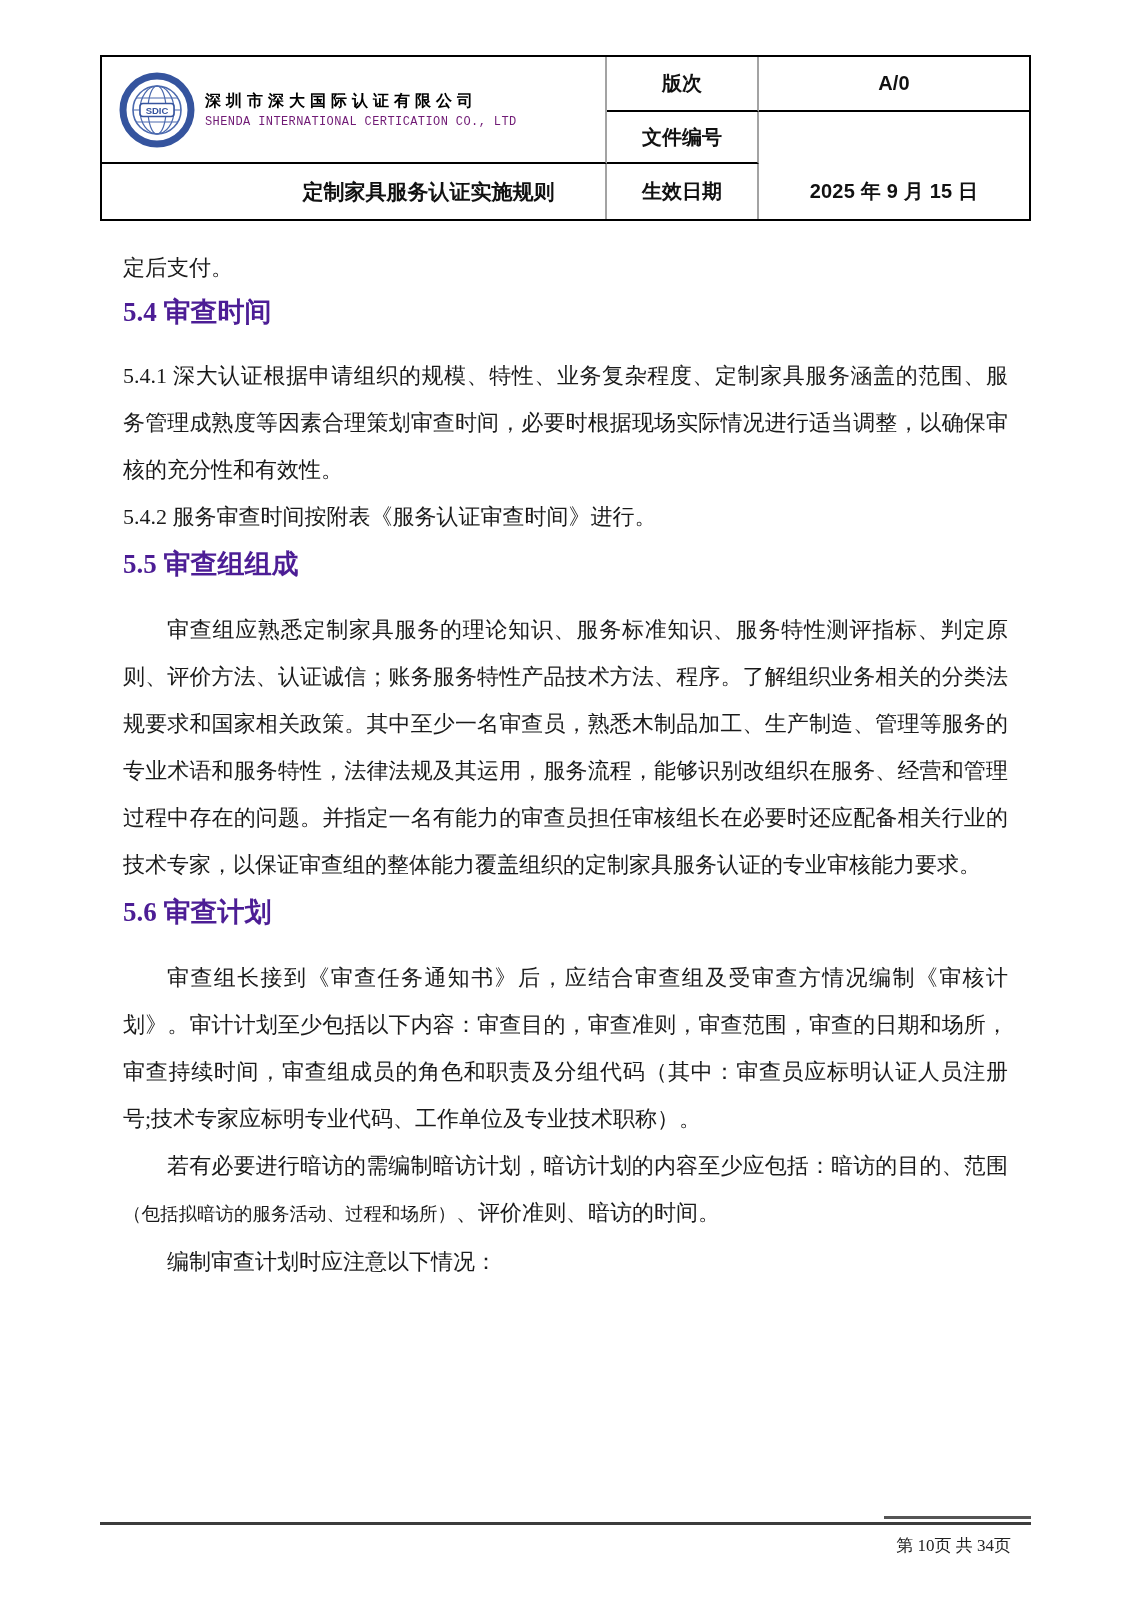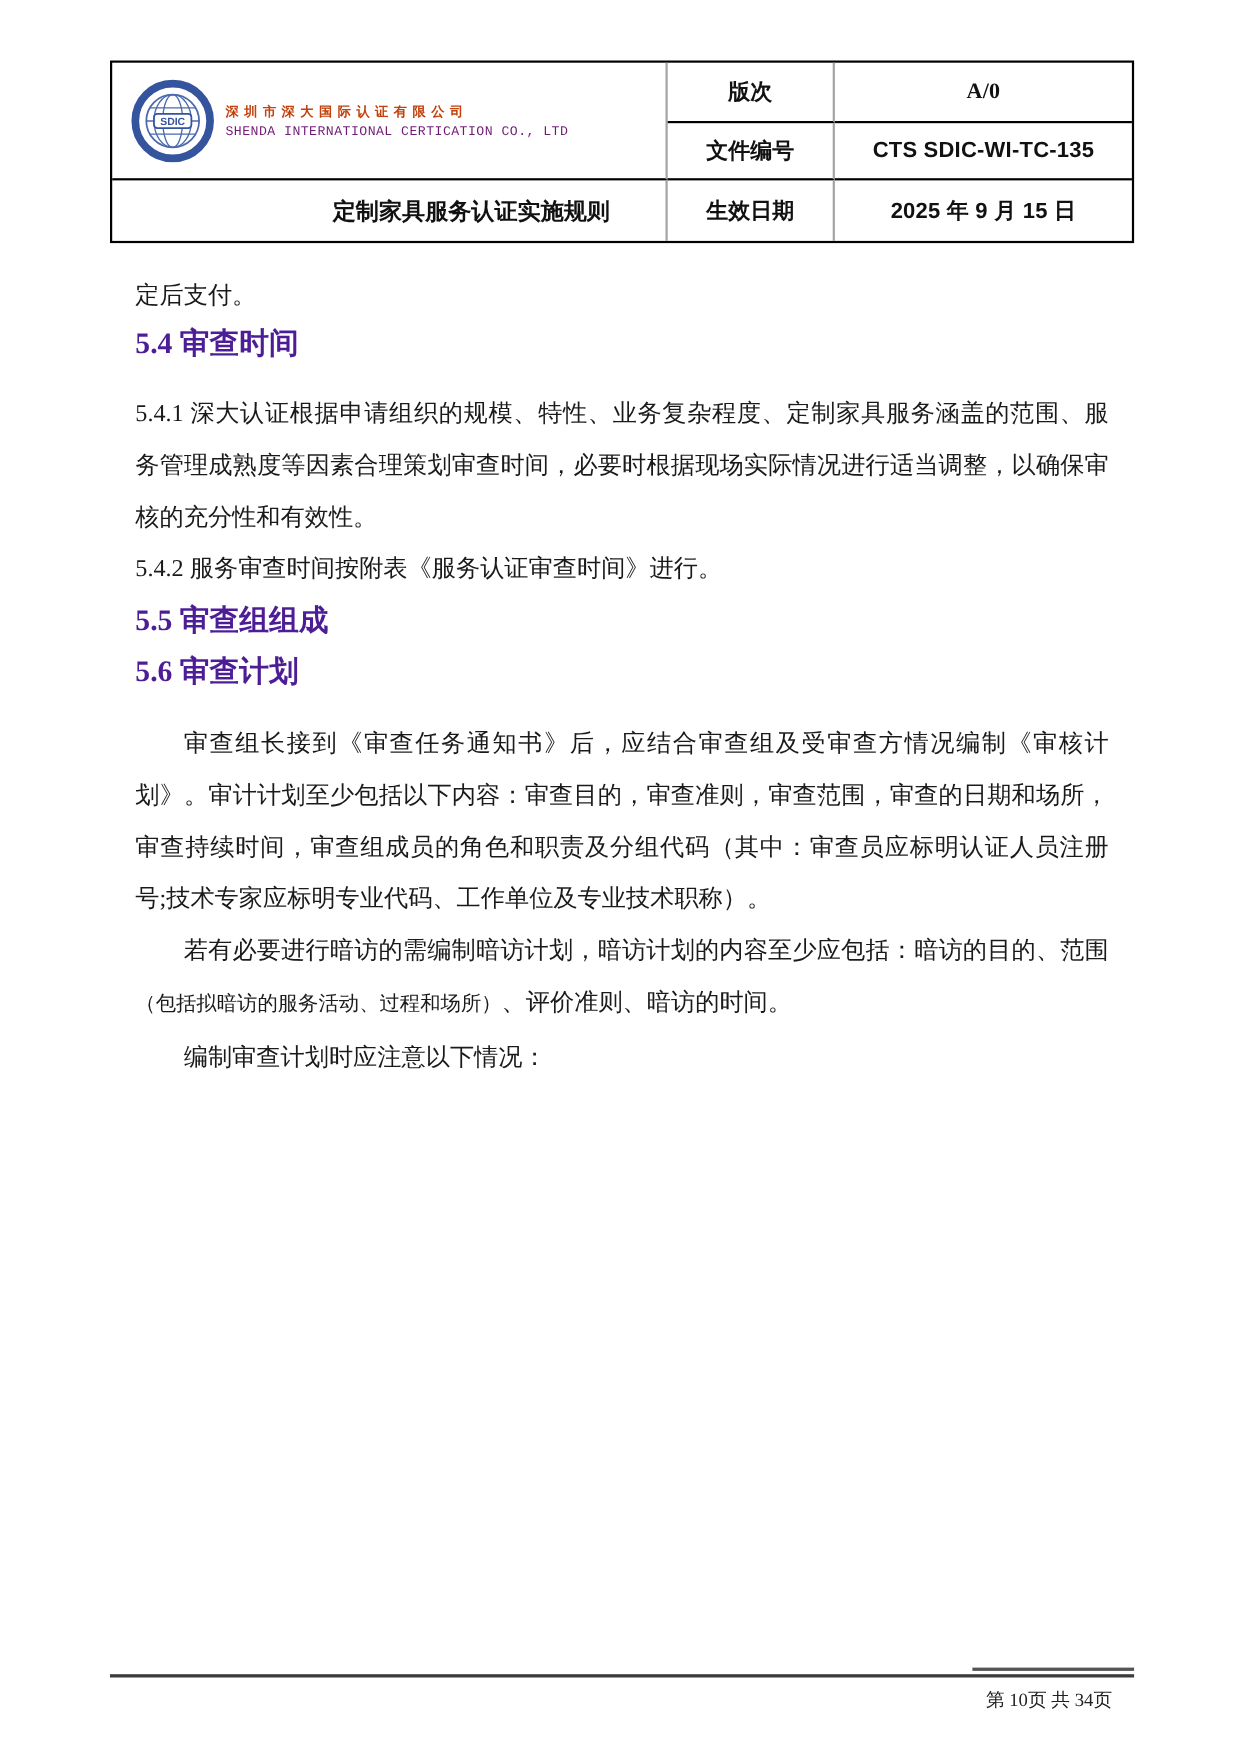--- a/index.html
+++ b/index.html
@@ -41,23 +41,23 @@
 
   .cell-logo {
     grid-column: 1 / 3; grid-row: 1 / 3;
     justify-content: flex-start !important;
     padding-left: 17px;
     gap: 10px;
   }
   .company-block { display: flex; flex-direction: column; gap: 3px; }
   .company-cn {
     font-family: "Liberation Serif", serif;
-    font-size: 12px; font-weight: bold;
+    font-size: 16px; font-weight: bold;
     letter-spacing: 5px;
-    color: #c2410c;
+    color: #000000;
     white-space: nowrap;
   }
   .company-en {
     font-family: "Liberation Mono", "DejaVu Sans Mono", monospace;
     font-size: 12px; font-weight: normal;
     letter-spacing: 0.4px;
     color: #701a75;
     white-space: nowrap;
   }
   .hdr-label { font-size: 20px; }
@@ -132,38 +132,38 @@
         <rect x="21" y="31.5" width="34" height="13" rx="3" fill="#ffffff" stroke="#35549e" stroke-width="1.6"></rect>
         <text x="38" y="41.5" text-anchor="middle" font-size="9.5" font-weight="bold" fill="#35549e" font-family="Liberation Sans, sans-serif">SDIC</text>
       </svg>
       <div class="company-block">
         <span class="company-cn">深圳市深大国际认证有限公司</span>
         <span class="company-en">SHENDA INTERNATIONAL CERTICATION CO., LTD</span>
       </div>
     </div>
 
     <div class="cell hdr-label bR bB" style="grid-column:3; grid-row:1;">版次</div>
-    <div class="cell hdr-value bB" style="grid-column:4; grid-row:1;font-family:Liberation Serif, serif;">A/0</div>
+    <div class="cell hdr-value bB" style="grid-column:4; grid-row:1;">A/0</div>
 
     <div class="cell hdr-label bR bB" style="grid-column:3; grid-row:2;">文件编号</div>
-    <div class="cell hdr-value bB" style="grid-column:4; grid-row:2;">CTS SDIC-WI-TC-135</div>
 
     <div class="cell doc-name bR" style="grid-column:2; grid-row:3;">定制家具服务认证实施规则</div>
     <div class="cell hdr-label bR" style="grid-column:3; grid-row:3;">生效日期</div>
     <div class="cell hdr-value" style="grid-column:4; grid-row:3;">2025 年 9 月 15 日</div>
   </div>
 
   <div class="content">
     <p class="line">定后支付。</p>
 
     <p class="sec-heading">5.4 审查时间</p>
     <p class="para mt18">5.4.1 深大认证根据申请组织的规模、特性、业务复杂程度、定制家具服务涵盖的范围、服务管理成熟度等因素合理策划审查时间，必要时根据现场实际情况进行适当调整，以确保审核的充分性和有效性。</p>
     <p class="para">5.4.2 服务审查时间按附表《服务认证审查时间》进行。</p>
 
     <p class="sec-heading mt2">5.5 审查组组成</p>
+    <p class="para indent mt20">审查组应熟悉定制家具服务的理论知识、服务标准知识、服务特性测评指标、判定原则、评价方法、认证诚信；账务服务特性产品技术方法、程序。了解组织业务相关的分类法规要求和国家相关政策。其中至少一名审查员，熟悉木制品加工、生产制造、管理等服务的专业术语和服务特性，法律法规及其运用，服务流程，能够识别改组织在服务、经营和管理过程中存在的问题。并指定一名有能力的审查员担任审核组长在必要时还应配备相关行业的技术专家，以保证审查组的整体能力覆盖组织的定制家具服务认证的专业审核能力要求。</p>
 
     <p class="sec-heading mt2">5.6 审查计划</p>
     <p class="para indent mt20">审查组长接到《审查任务通知书》后，应结合审查组及受审查方情况编制《审核计划》。审计计划至少包括以下内容：审查目的，审查准则，审查范围，审查的日期和场所，审查持续时间，审查组成员的角色和职责及分组代码（其中：审查员应标明认证人员注册号;技术专家应标明专业代码、工作单位及专业技术职称）。</p>
     <p class="para indent"><span>若有必要进行暗访的需编制暗访计划，暗访计划的内容至少应包括：暗访的目的、范围</span><span class="small-inline">（包括拟暗访的服务活动、过程和场所）</span><span>、评价准则、暗访的时间。</span></p>
     <p class="para indent">编制审查计划时应注意以下情况：</p>
   </div>
 
   <div class="footer-rule-short"></div>
   <div class="footer-rule"></div>
   <div class="page-info">第 10页 共 34页</div>

